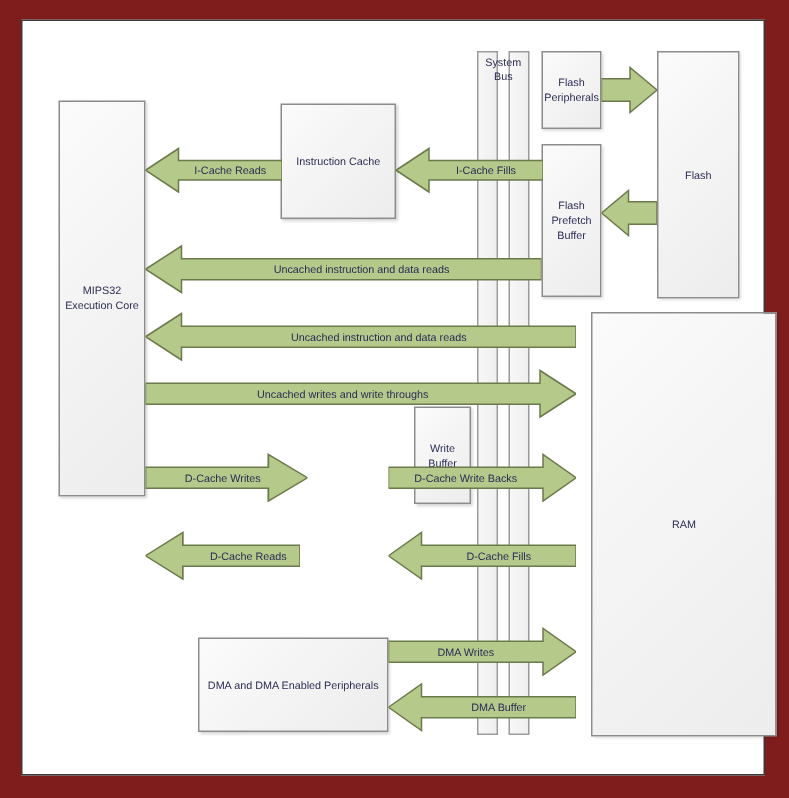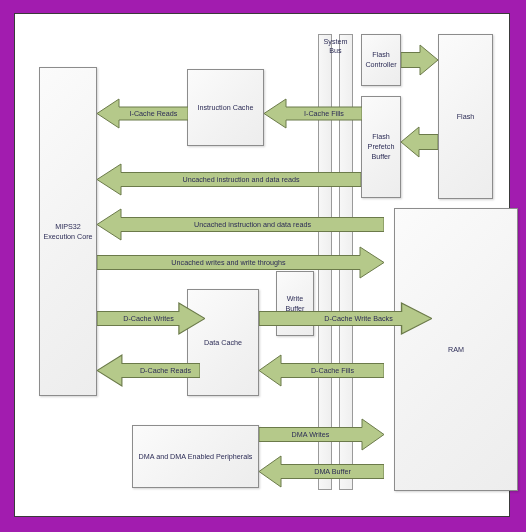--- a/index.html
+++ b/index.html
@@ -1,17 +1,17 @@
 <!DOCTYPE html>
 <html><head>
 <meta charset="utf-8">
 <style>
   html,body{margin:0;padding:0;background:#ffffff;}
   body{width:526px;height:532px;overflow:hidden;font-family:"Liberation Sans",sans-serif;}
-  #canvas{position:relative;width:526px;height:532px;background:#a21caf;}
+  #canvas{position:relative;width:526px;height:532px;background:#7f1d1d;}
   #frame{position:absolute;left:14px;top:13px;width:496px;height:504px;
          border:1.5px solid #3a3a3a;background:#ffffff;box-sizing:border-box;}
   .box{position:absolute;box-sizing:border-box;border:1px solid #8c8c8c;
        background:linear-gradient(135deg,#fbfbfb 0%,#f2f2f2 60%,#ededed 100%);
        box-shadow:1px 1px 2px rgba(0,0,0,0.18);
        display:flex;align-items:center;justify-content:center;text-align:center;
        color:#2b2b55;font-size:7.2px;line-height:1.35;padding:2px;}
   .bus{position:absolute;box-sizing:border-box;border:1px solid #9a9a9a;
        background:linear-gradient(90deg,#f7f7f7,#efefef);
        color:#2b2b55;font-size:7.2px;text-align:center;line-height:1.3;padding-top:3px;}
@@ -25,38 +25,35 @@
 </head>
 <body>
 
 <div id="canvas">
  <div id="frame">
 
   <div class="bus" style="left:303px;top:20px;width:14px;height:456px;"></div>
   <div class="bus" style="left:324px;top:20px;width:14px;height:456px;"></div>
   <div class="bus" style="left:303px;top:20px;width:35px;height:28px;border:none;background:none;">System Bus</div>
 
-  <div class="box" style="left:24px;top:53px;width:58px;height:329px;">
+  <div class="box" style="left:24px;top:53px;width:58px;height:264px;">
     <span>MIPS32 Execution Core</span>
   </div>
 
   <div class="box" style="left:172px;top:55px;width:77px;height:77px;">
     <span>Instruction Cache</span>
   </div>
 
-  <div class="box" style="left:172px;top:275px;width:72px;height:107px;">
-    <span>Data Cache</span>
-  </div>
 
   <div class="box" style="left:261px;top:257px;width:38px;height:65px;">
     <span>Write Buffer</span>
   </div>
 
   <div class="box" style="left:346px;top:20px;width:40px;height:52px;">
-    <span>Flash Controller</span>
+    <span>Flash Peripherals</span>
   </div>
 
   <div class="box" style="left:346px;top:82px;width:40px;height:102px;">
     <span>Flash Prefetch Buffer</span>
   </div>
 
   <div class="box" style="left:423px;top:20px;width:55px;height:165px;">
     <span>Flash</span>
   </div>
 
@@ -103,21 +100,21 @@
     <span class="lbl" style="margin-right:24px;">Uncached writes and write throughs</span>
   </div>
 
   <div class="arrow" style="left:82px;top:288px;width:91px;height:33px;padding-left:17px;">
     <svg viewBox="0 0 91 33" preserveAspectRatio="none">
       <polygon points="91,16.5 69,1 69,9.5 0,9.5 0,23.5 69,23.5 69,32" fill="#b5c98a" stroke="#6b7a4a" stroke-width="1"></polygon>
     </svg>
     <span class="lbl" style="margin-right:22px;">D-Cache Writes</span>
   </div>
 
-  <div class="arrow" style="left:244px;top:288px;width:125px;height:33px;padding-left:48px;">
+  <div class="arrow" style="left:244px;top:288px;width:125px;height:33px;">
     <svg viewBox="0 0 125 33" preserveAspectRatio="none">
       <polygon points="125,16.5 103,1 103,9.5 0,9.5 0,23.5 103,23.5 103,32" fill="#b5c98a" stroke="#6b7a4a" stroke-width="1"></polygon>
     </svg>
     <span class="lbl" style="margin-right:22px;">D-Cache Write Backs</span>
   </div>
 
   <div class="arrow" style="left:244px;top:340px;width:125px;height:33px;">
     <svg viewBox="0 0 125 33" preserveAspectRatio="none">
       <polygon points="0,16.5 22,1 22,9.5 125,9.5 125,23.5 22,23.5 22,32" fill="#b5c98a" stroke="#6b7a4a" stroke-width="1"></polygon>
     </svg>

